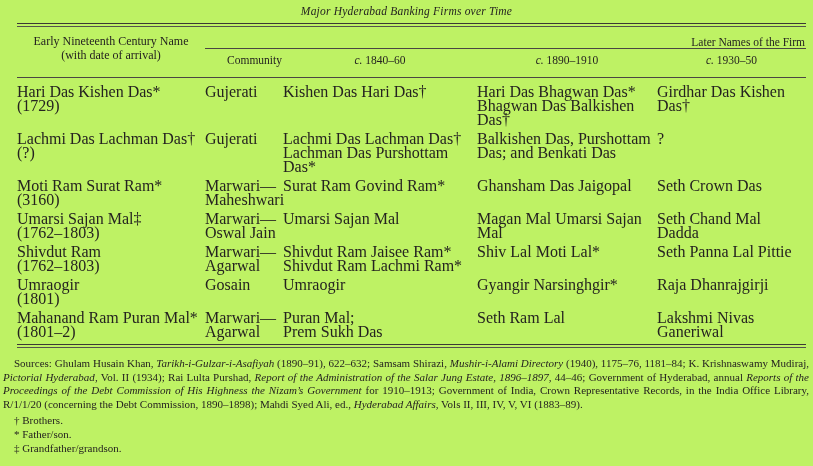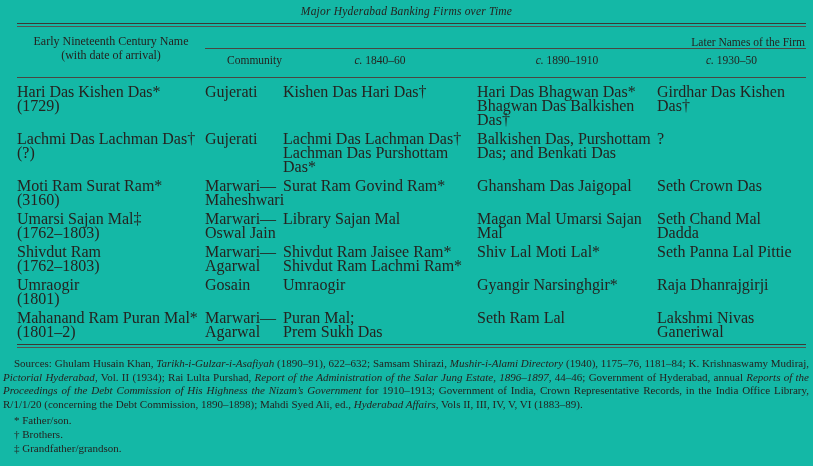--- a/index.html
+++ b/index.html
@@ -1,20 +1,20 @@
 <!DOCTYPE html>
 <html><head>
 <meta charset="utf-8">
 <style>
   html, body { margin: 0; padding: 0; background: #e8e8e6; }
   .page {
     position: relative;
     width: 813px;
     height: 466px;
-    background: #14b8a6;
+    background: #bef264;
     color: #252320;
     font-family: "Liberation Serif", "DejaVu Serif", serif;
     overflow: hidden;
     box-sizing: border-box;
     margin: 0 auto;
   }
   .title {
     text-align: center;
     font-style: italic;
     font-size: 11.5px;
@@ -149,21 +149,21 @@
 Maheshwari</td>
         <td>Surat Ram Govind Ram*</td>
         <td>Ghansham Das Jaigopal</td>
         <td>Seth Crown Das</td>
       </tr>
       <tr>
         <td>Umarsi Sajan Mal‡
 (1762–1803)</td>
         <td>Marwari—
 Oswal Jain</td>
-        <td>Library Sajan Mal</td>
+        <td>Umarsi Sajan Mal</td>
         <td>Magan Mal Umarsi Sajan Mal</td>
         <td>Seth Chand Mal Dadda</td>
       </tr>
       <tr>
         <td>Shivdut Ram
 (1762–1803)</td>
         <td>Marwari—
 Agarwal</td>
         <td>Shivdut Ram Jaisee Ram*
 Shivdut Ram Lachmi Ram*</td>
@@ -189,18 +189,18 @@
         <td>Lakshmi Nivas Ganeriwal</td>
       </tr>
     </tbody>
   </table>
 
   <div class="rule-heavy rule-bottom"></div>
 
   <div class="sources"><span>Sources: Ghulam Husain Khan, </span><i>Tarikh-i-Gulzar-i-Asafiyah</i><span> (1890–91), 622–632; Samsam Shirazi, </span><i>Mushir-i-Alami Directory</i><span> (1940), 1175–76, 1181–84; K. Krishnaswamy Mudiraj, </span><i>Pictorial Hyderabad</i><span>, Vol. II (1934); Rai Lulta Purshad, </span><i>Report of the Administration of the Salar Jung Estate, 1896–1897</i><span>, 44–46; Government of Hyderabad, annual </span><i>Reports of the Proceedings of the Debt Commission of His Highness the Nizam’s Government</i><span> for 1910–1913; Government of India, Crown Representative Records, in the India Office Library, R/1/1/20 (concerning the Debt Commission, 1890–1898); Mahdi Syed Ali, ed., </span><i>Hyderabad Affairs</i><span>, Vols II, III, IV, V, VI (1883–89).</span></div>
 
   <div class="notes">
+    <div>† Brothers.</div>
     <div>* Father/son.</div>
-    <div>† Brothers.</div>
     <div>‡ Grandfather/grandson.</div>
   </div>
 
 </div>
 
 </body></html>

